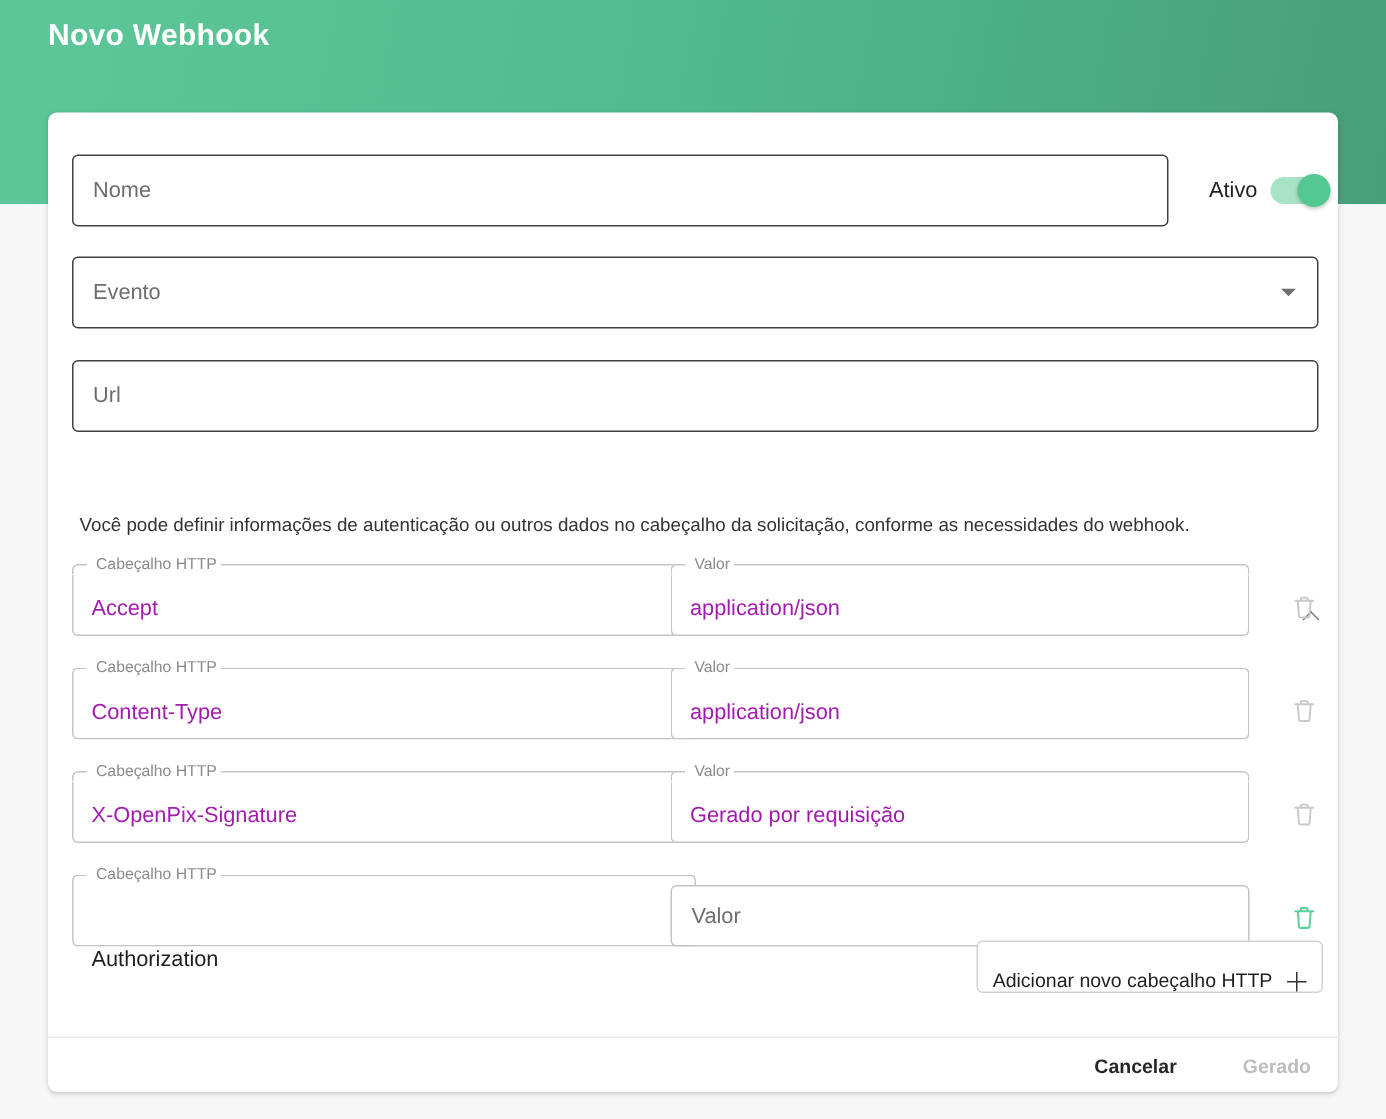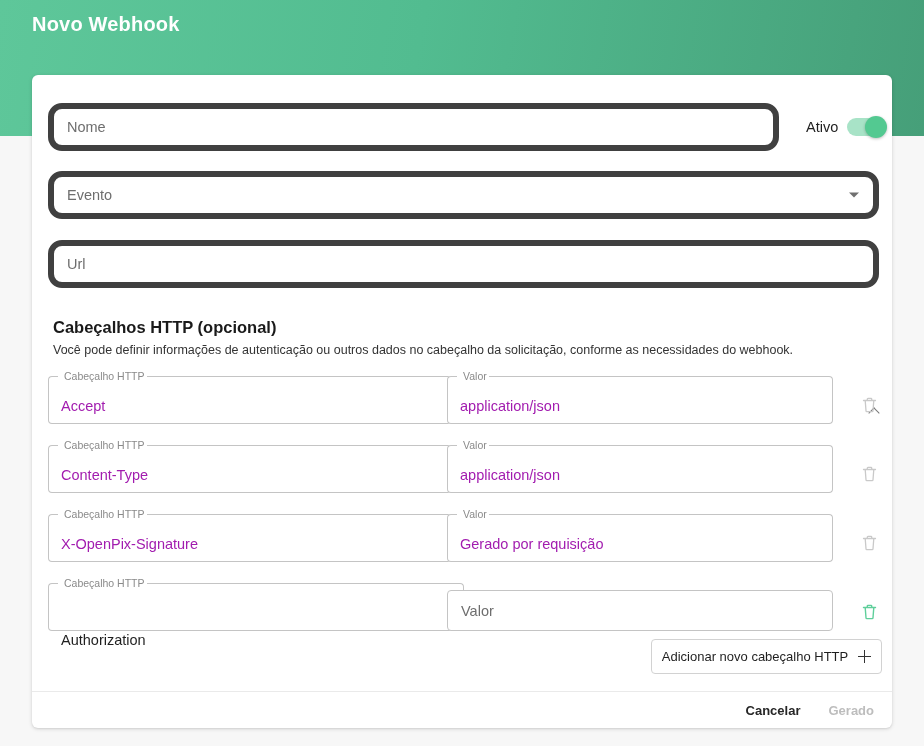--- a/index.html
+++ b/index.html
@@ -52,22 +52,22 @@
   .card-body {
     position: absolute;
     left: 0; top: 0;
     width: 860px;
     height: 616px;
   }
 
   
   .field {
     position: absolute;
-    border: 6px solid #404040;
-    border-radius: 14px;
+    border: 1px solid #404040;
+    border-radius: 4px;
     background: #fff;
   }
   .field-text {
     position: absolute;
     left: 13px;
     top: 50%;
     transform: translateY(-50%);
     font-size: 14.5px;
     color: #6e6e6e;
     white-space: nowrap;
@@ -255,28 +255,28 @@
     display: flex;
     align-items: center;
     justify-content: center;
   }
   .trash-btn svg { display: block; }
 
   
   .add-btn {
     position: absolute;
     left: 619px;
-    top: 564px;
+    top: 552px;
     width: 231px;
     height: 35px;
     border: 1px solid #d2d2d2;
     border-radius: 4px;
     background: #fff;
     display: flex;
-    align-items: center;
+    align-items: flex-end;
     justify-content: center;
     gap: 10px;
   }
   .add-btn-label {
     font-size: 13px;
     color: #1f1f1f;
   }
   .plus-icon {
     position: relative;
     width: 13px;
@@ -295,21 +295,21 @@
     position: absolute;
     left: 0;
     top: 616px;
     width: 860px;
     height: 37px;
     border-top: 1px solid #eaeaea;
     display: flex;
     align-items: center;
     justify-content: flex-end;
     padding-right: 18px;
-    gap: 28px;
+    gap: 44px;
   }
   .btn-cancel {
     font-size: 13px;
     font-weight: bold;
     color: #262626;
   }
   .btn-save {
     font-size: 13px;
     font-weight: bold;
     color: #bdbdbd;
@@ -338,21 +338,20 @@
 
     <div class="field f-url">
       <span class="field-text">Url</span>
     </div>
 
     <div class="field f-evento">
       <span class="field-text">Evento</span>
       <span class="dropdown-arrow"></span>
     </div>
 
-    <div class="sec-title">Cabeçalhos HTTP (opcional)</div>
     <div class="sec-desc">Você pode definir informações de autenticação ou outros dados no cabeçalho da solicitação, conforme as necessidades do webhook.</div>
     <div class="collapse-btn">
       <span class="chev-up"></span>
     </div>
 
     <div class="hrow hrow-0">
       <div class="notched col-key">
         <div class="nf-top">
           <div class="nf-top-l"></div>
           <div class="nf-gap">

